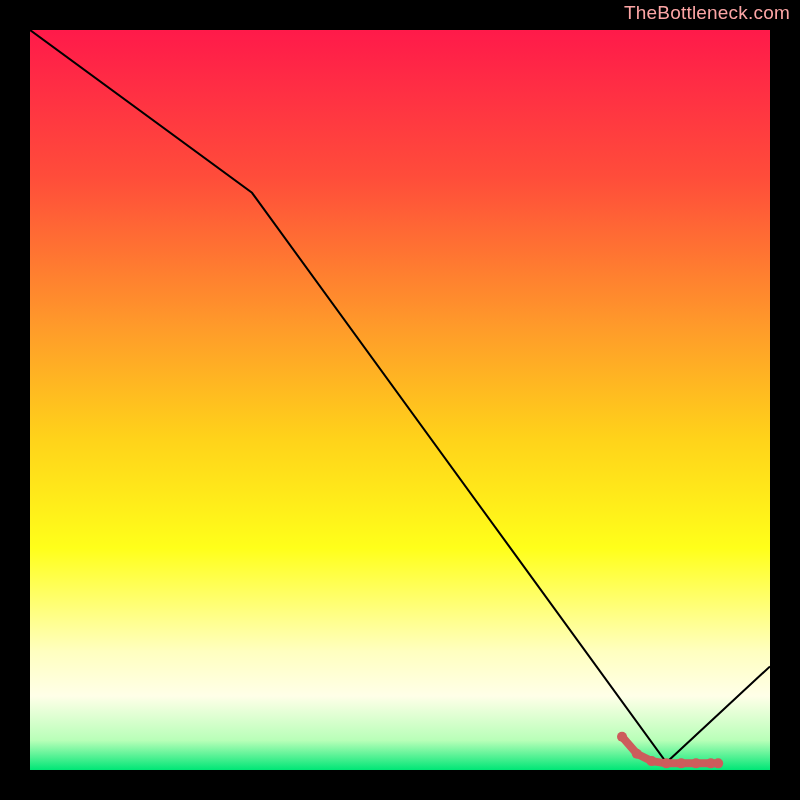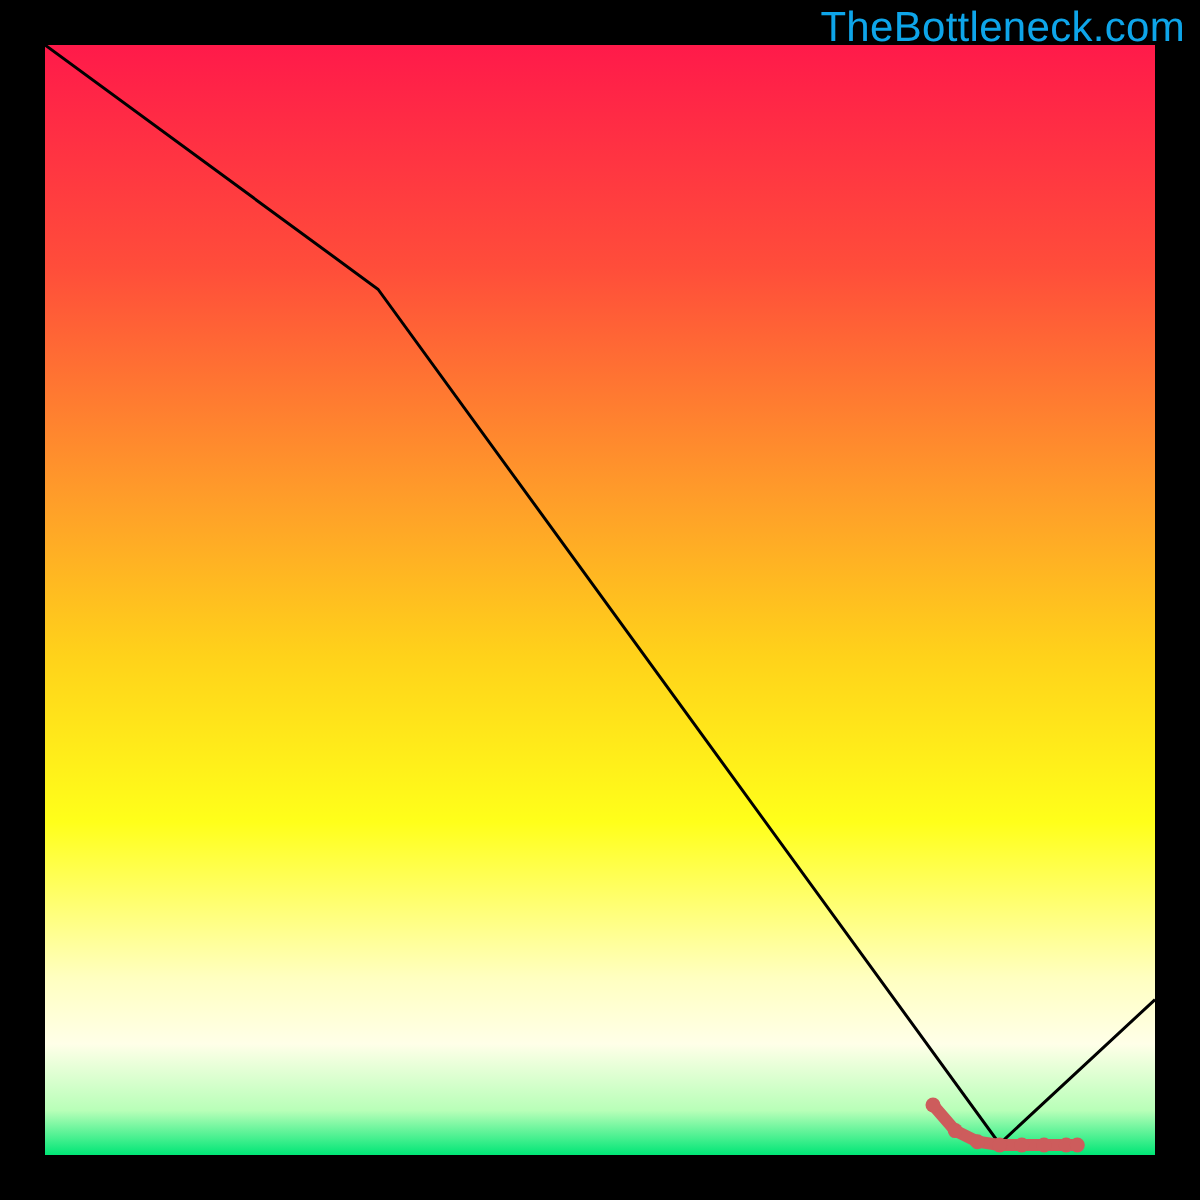--- a/index.html
+++ b/index.html
@@ -14,22 +14,22 @@
   .container {
     position: relative;
     width: 800px;
     height: 800px;
     background: #000;
   }
   .watermark {
     position: absolute;
     top: 2px;
     right: 10px;
-    color: #0ea5e9;
-    font-size: 28px;
+    color: #fca5a5;
+    font-size: 19px;
     font-weight: 500;
     letter-spacing: 0.2px;
     z-index: 50;
     user-select: none;
   }
   .plot-wrap {
     position: absolute;
     left: 30px;
     top: 30px;
     width: 740px;

